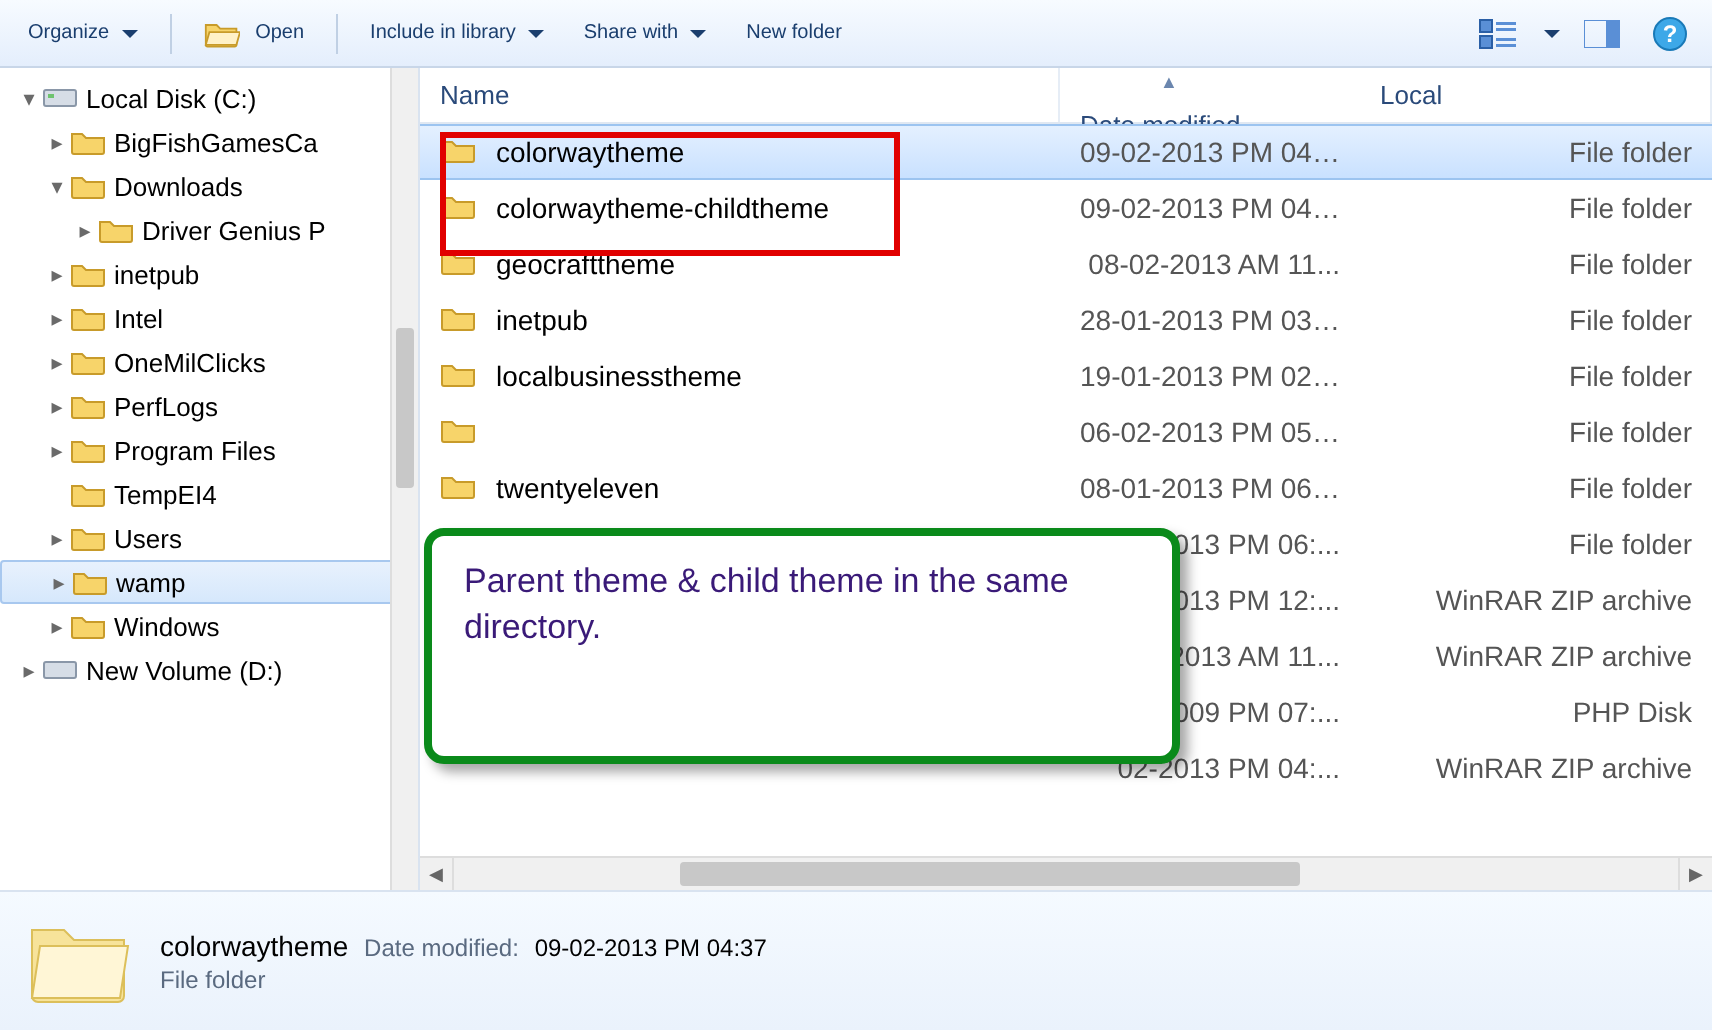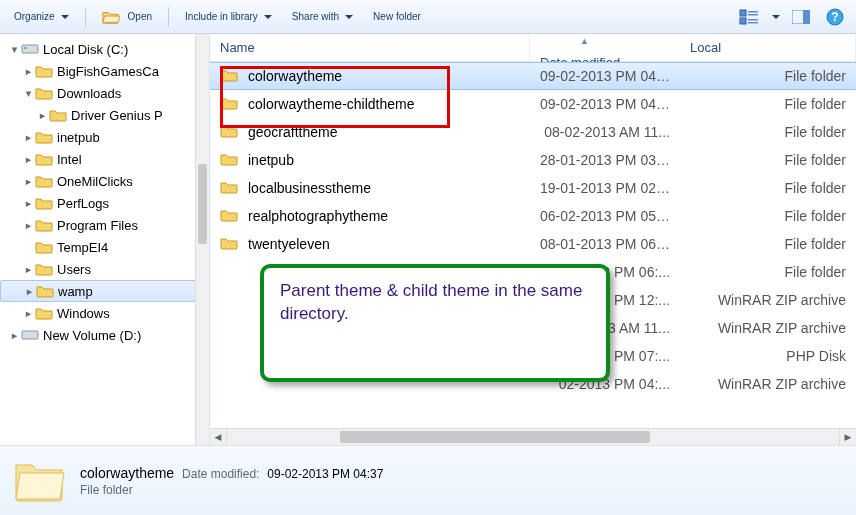--- a/index.html
+++ b/index.html
@@ -300,21 +300,20 @@
             <span>localbusinesstheme</span>
           </div>
           <div class="cell date">19-01-2013 PM 02:...</div>
           <div class="cell type">File folder</div>
         </div>
         <div class="row">
           <div class="cell name">
             <span><svg class="ficon" viewBox="0 0 18 14">
                 <path fill="#f7d46a" stroke="#c89b2a" d="M1 3h5l2 2h9v7a1 1 0 0 1-1 1H2a1 1 0 0 1-1-1z"></path>
               </svg></span>
-            <span>realphotographytheme</span>
           </div>
           <div class="cell date">06-02-2013 PM 05:...</div>
           <div class="cell type">File folder</div>
         </div>
         <div class="row">
           <div class="cell name">
             <span><svg class="ficon" viewBox="0 0 18 14">
                 <path fill="#f7d46a" stroke="#c89b2a" d="M1 3h5l2 2h9v7a1 1 0 0 1-1 1H2a1 1 0 0 1-1-1z"></path>
               </svg></span>
             <span>twentyeleven</span>
@@ -376,15 +375,15 @@
       <span>colorwaytheme</span>
       <span class="lbl">Date modified:</span>
       <span class="lbl" style="color:#000">09-02-2013 PM 04:37</span>
     </div>
     <div class="dt-line2">File folder</div>
   </div>
 </div>
 
 <div class="redbox" style="left:220px; top:66px; width:230px; height:62px;"></div>
 
-<div class="greenbox" style="left:212px; top:264px; width:350px; height:118px;margin-left:48px;">
+<div class="greenbox" style="left:212px; top:264px; width:378px; height:118px;">
   <span>Parent theme &amp; child theme in the same directory.</span>
 </div>
 
 </body></html>

